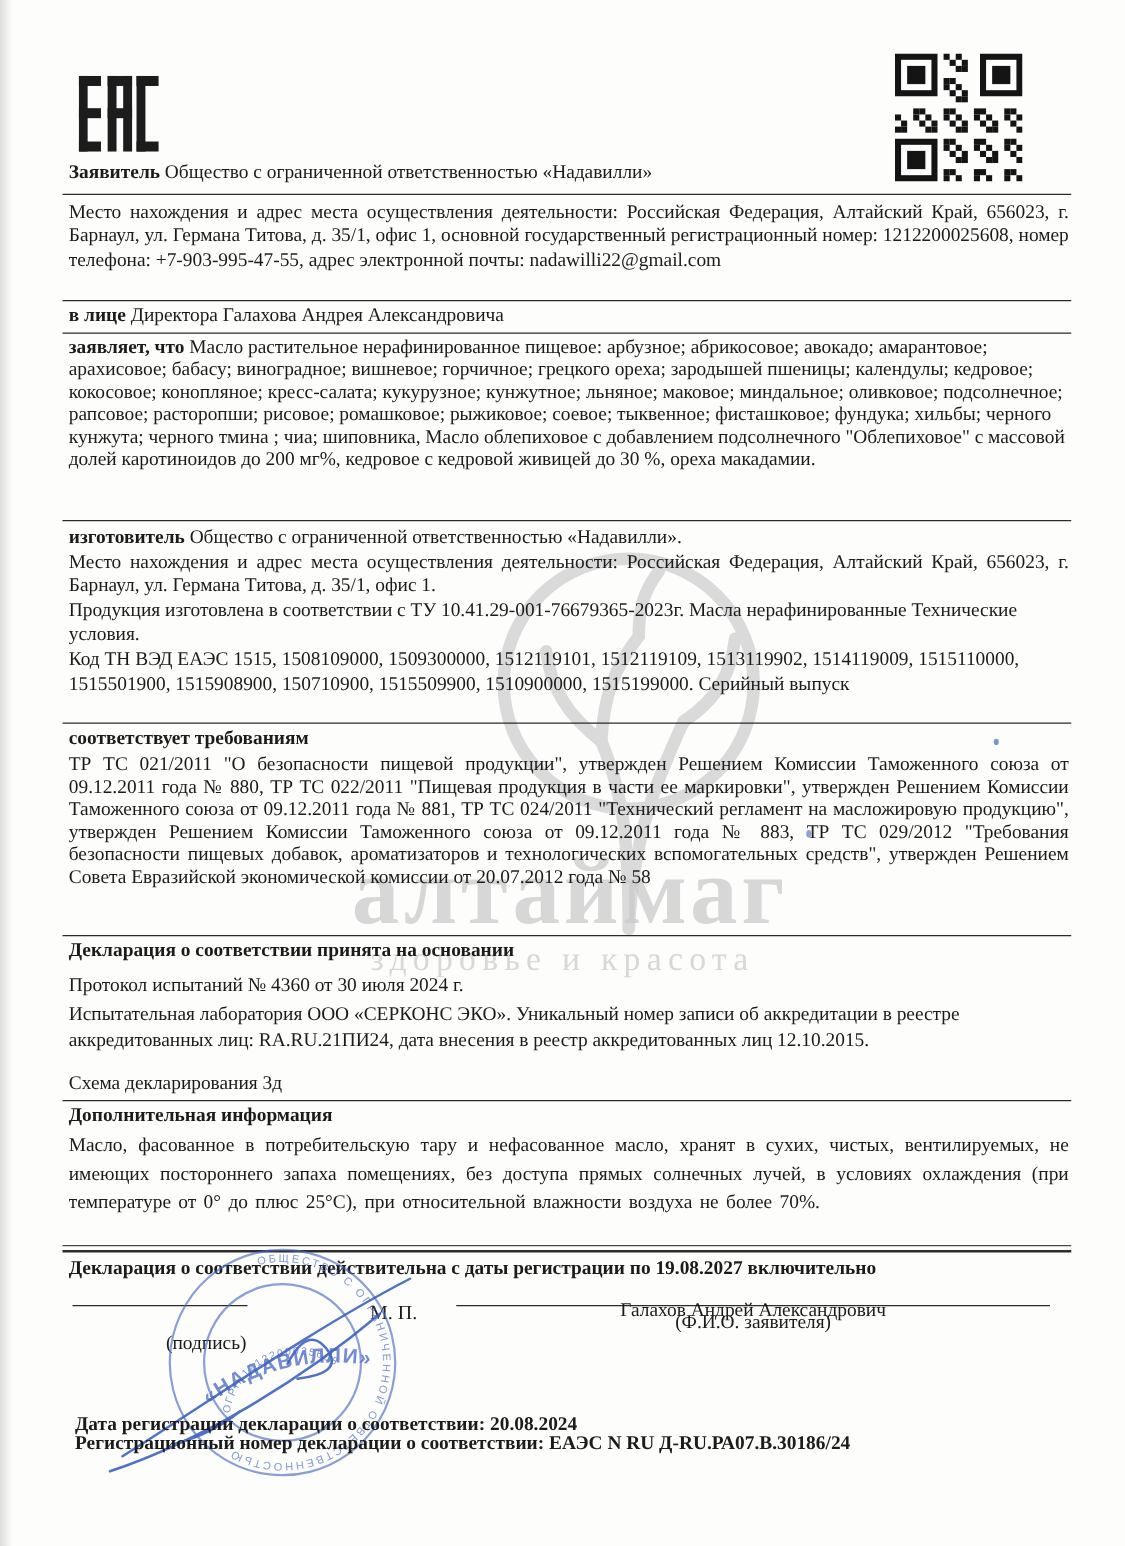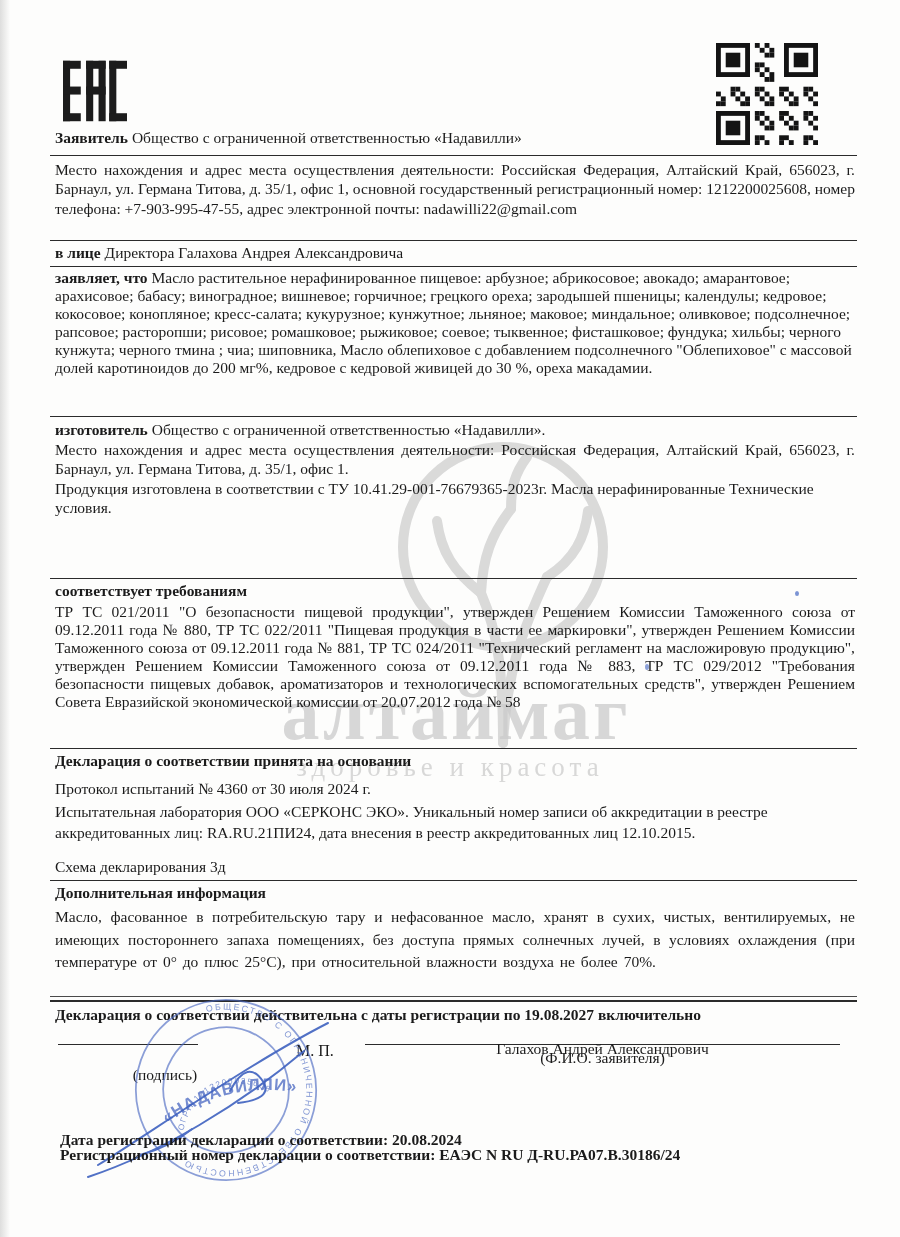--- a/index.html
+++ b/index.html
@@ -172,20 +172,21 @@
   </div>
   <div class="rule" style="top:416px;"></div>
 
   <div class="abs txt" style="left:55px;top:420px;width:800px;line-height:19.6px;z-index:1;">
     <div>
       <span class="b">изготовитель</span>
       <span>Общество с ограниченной ответственностью «Надавилли».</span>
     </div>
     <div class="just">Место нахождения и адрес места осуществления деятельности: Российская Федерация, Алтайский Край, 656023, г. Барнаул, ул. Германа Титова, д. 35/1, офис 1.</div>
     <div>Продукция изготовлена в соответствии с ТУ 10.41.29-001-76679365-2023г. Масла нерафинированные Технические условия.</div>
+    <div>Код ТН ВЭД ЕАЭС 1515, 1508109000, 1509300000, 1512119101, 1512119109, 1513119902, 1514119009, 1515110000, 1515501900, 1515908900, 150710900, 1515509900, 1510900000, 1515199000. Серийный выпуск</div>
   </div>
   <div class="rule" style="top:578px;"></div>
 
   <div class="abs txt b" style="left:55px;top:582px;width:800px;z-index:1;">соответствует требованиям</div>
   <div class="abs txt just" style="left:55px;top:603px;width:800px;line-height:17.9px;z-index:1;">ТР ТС 021/2011 "О безопасности пищевой продукции", утвержден Решением Комиссии Таможенного союза от 09.12.2011 года № 880, ТР ТС 022/2011 "Пищевая продукция в части ее маркировки", утвержден Решением Комиссии Таможенного союза от 09.12.2011 года № 881, ТР ТС 024/2011 "Технический регламент на масложировую продукцию", утвержден Решением Комиссии Таможенного союза от 09.12.2011 года № 883, ТР ТС 029/2012 "Требования безопасности пищевых добавок,  ароматизаторов и технологических вспомогательных средств", утвержден Решением Совета Евразийской экономической комиссии от 20.07.2012 года № 58</div>
   <div class="rule" style="top:748px;"></div>
 
   <div class="abs txt b" style="left:55px;top:752px;width:800px;z-index:1;">Декларация о соответствии принята на основании</div>
   <div class="abs txt" style="left:55px;top:780px;width:800px;z-index:1;">Протокол испытаний № 4360 от 30 июля 2024 г.</div>
   <div class="abs txt" style="left:55px;top:801px;width:800px;line-height:21px;z-index:1;">Испытательная лаборатория ООО «СЕРКОНС ЭКО». Уникальный номер записи об аккредитации в реестре аккредитованных лиц: RA.RU.21ПИ24, дата внесения в реестр аккредитованных лиц 12.10.2015.</div>

